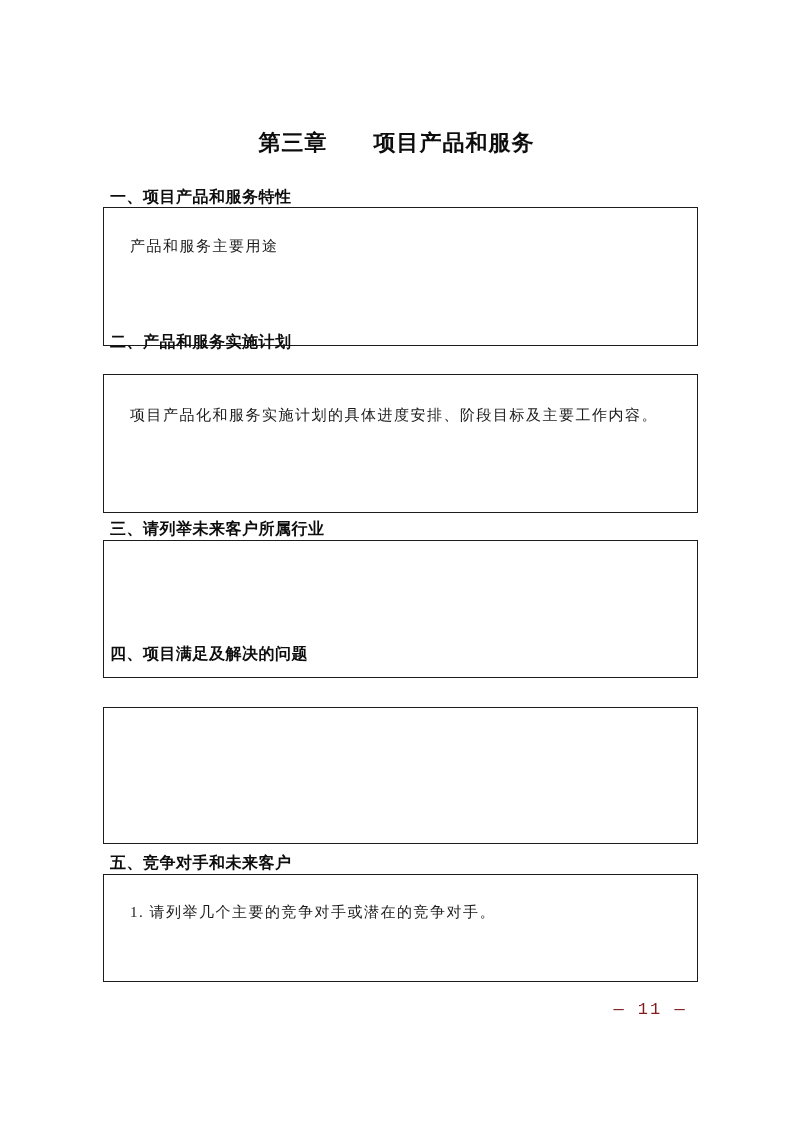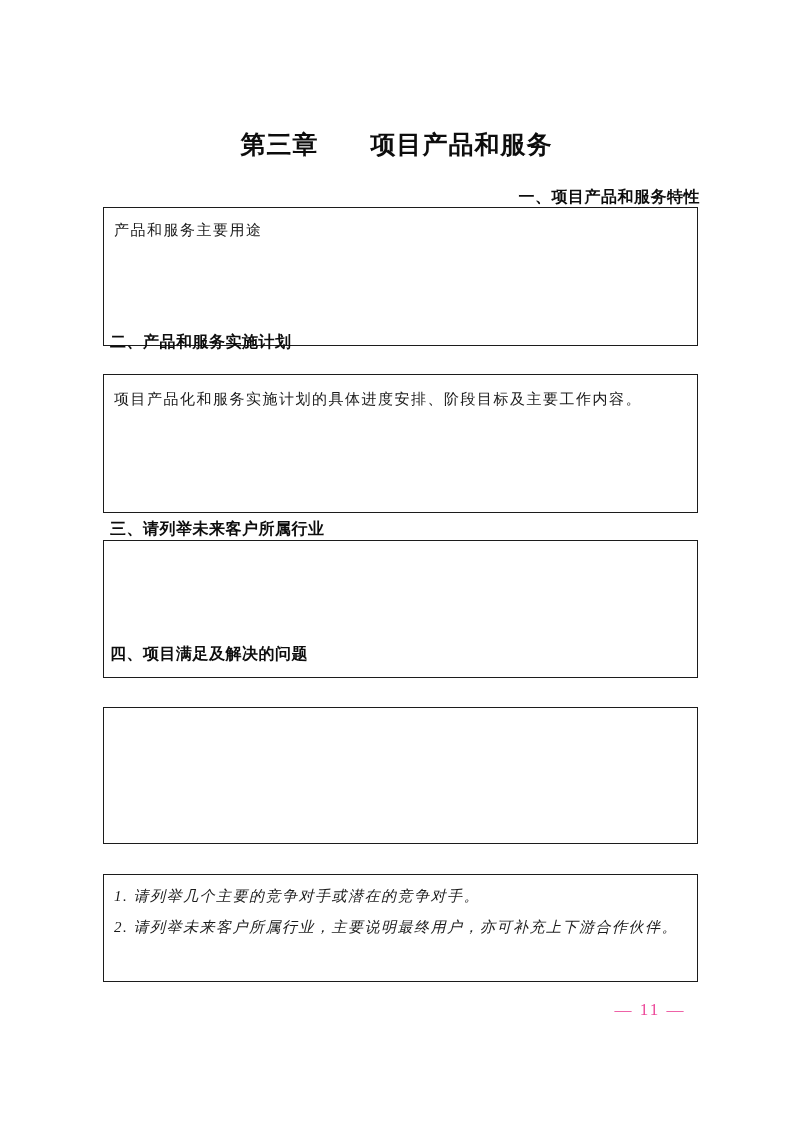--- a/index.html
+++ b/index.html
@@ -15,21 +15,21 @@
     overflow: hidden;
     font-family: "Liberation Sans", sans-serif;
     color: #111111;
   }
   .doc-title {
     position: absolute;
     top: 128px;
     left: 0;
     width: 100%;
     text-align: center;
-    font-size: 25px;
+    font-size: 22px;
     font-weight: bold;
     letter-spacing: 1px;
     color: #0d0d0d;
     margin: 0;
     white-space: pre;
   }
   .section-heading {
     position: absolute;
     left: 110px;
     width: 590px;
@@ -42,46 +42,46 @@
   .answer-box {
     position: absolute;
     left: 103px;
     width: 595px;
     box-sizing: border-box;
     border: 1.5px solid #1c1c1c;
     background: #ffffff;
     padding: 7px 10px;
   }
   .hint-line {
-    margin: 0;
+    margin: 16px;
     font-family: "Liberation Serif", serif;
     font-size: 15px;
     letter-spacing: 1.5px;
     line-height: 31px;
     color: #1a1a1a;
   }
-  .h1 { top: 187px; text-align: right; }
+  .h1 { top: 187px; }
   .b1 { top: 207px; height: 139px; }
   .h2 { top: 332px; }
   .b2 { top: 374px; height: 139px; padding-top: 9px; }
   .h3 { top: 519px; }
   .b3 { top: 540px; height: 138px; }
   .h4 { top: 644px; }
   .b4 { top: 707px; height: 137px; }
   .h5 { top: 853px; }
-  .b5 { top: 874px; height: 108px; padding-top: 6px; font-style: italic; }
+  .b5 { top: 874px; height: 108px; padding-top: 6px; }
   .page-number {
     position: absolute;
     top: 1000px;
     left: 575px;
     width: 150px;
     text-align: center;
-    font-family: Liberation Serif, serif;
+    font-family: Liberation Mono, monospace;
     font-size: 17px;
-    color: #ec4899;
+    color: #7f1d1d;
     letter-spacing: 2px;
   }
 </style>
 </head>
 <body>
 
 <div class="page">
 
   <h1 class="doc-title">第三章　　项目产品和服务</h1>
 
@@ -94,20 +94,20 @@
   <div class="answer-box b2">
     <p class="hint-line">项目产品化和服务实施计划的具体进度安排、阶段目标及主要工作内容。</p>
   </div>
 
   <div class="section-heading h3">三、请列举未来客户所属行业</div>
   <div class="answer-box b3"></div>
 
   <div class="section-heading h4">四、项目满足及解决的问题</div>
   <div class="answer-box b4"></div>
 
+  <div class="section-heading h5">五、竞争对手和未来客户</div>
   <div class="answer-box b5">
     <p class="hint-line">1. 请列举几个主要的竞争对手或潜在的竞争对手。</p>
-    <p class="hint-line">2. 请列举未来客户所属行业，主要说明最终用户，亦可补充上下游合作伙伴。</p>
   </div>
 
   <div class="page-number">— 11 —</div>
 
 </div>
 
 </body></html>

